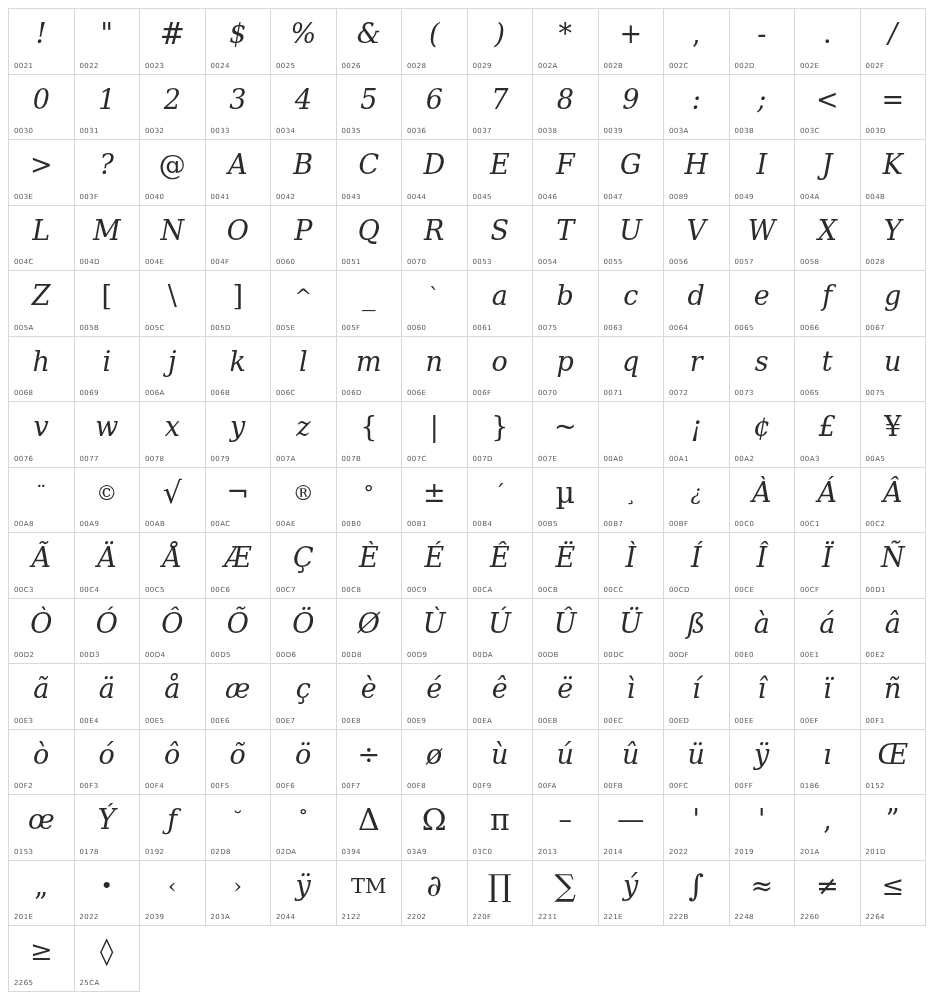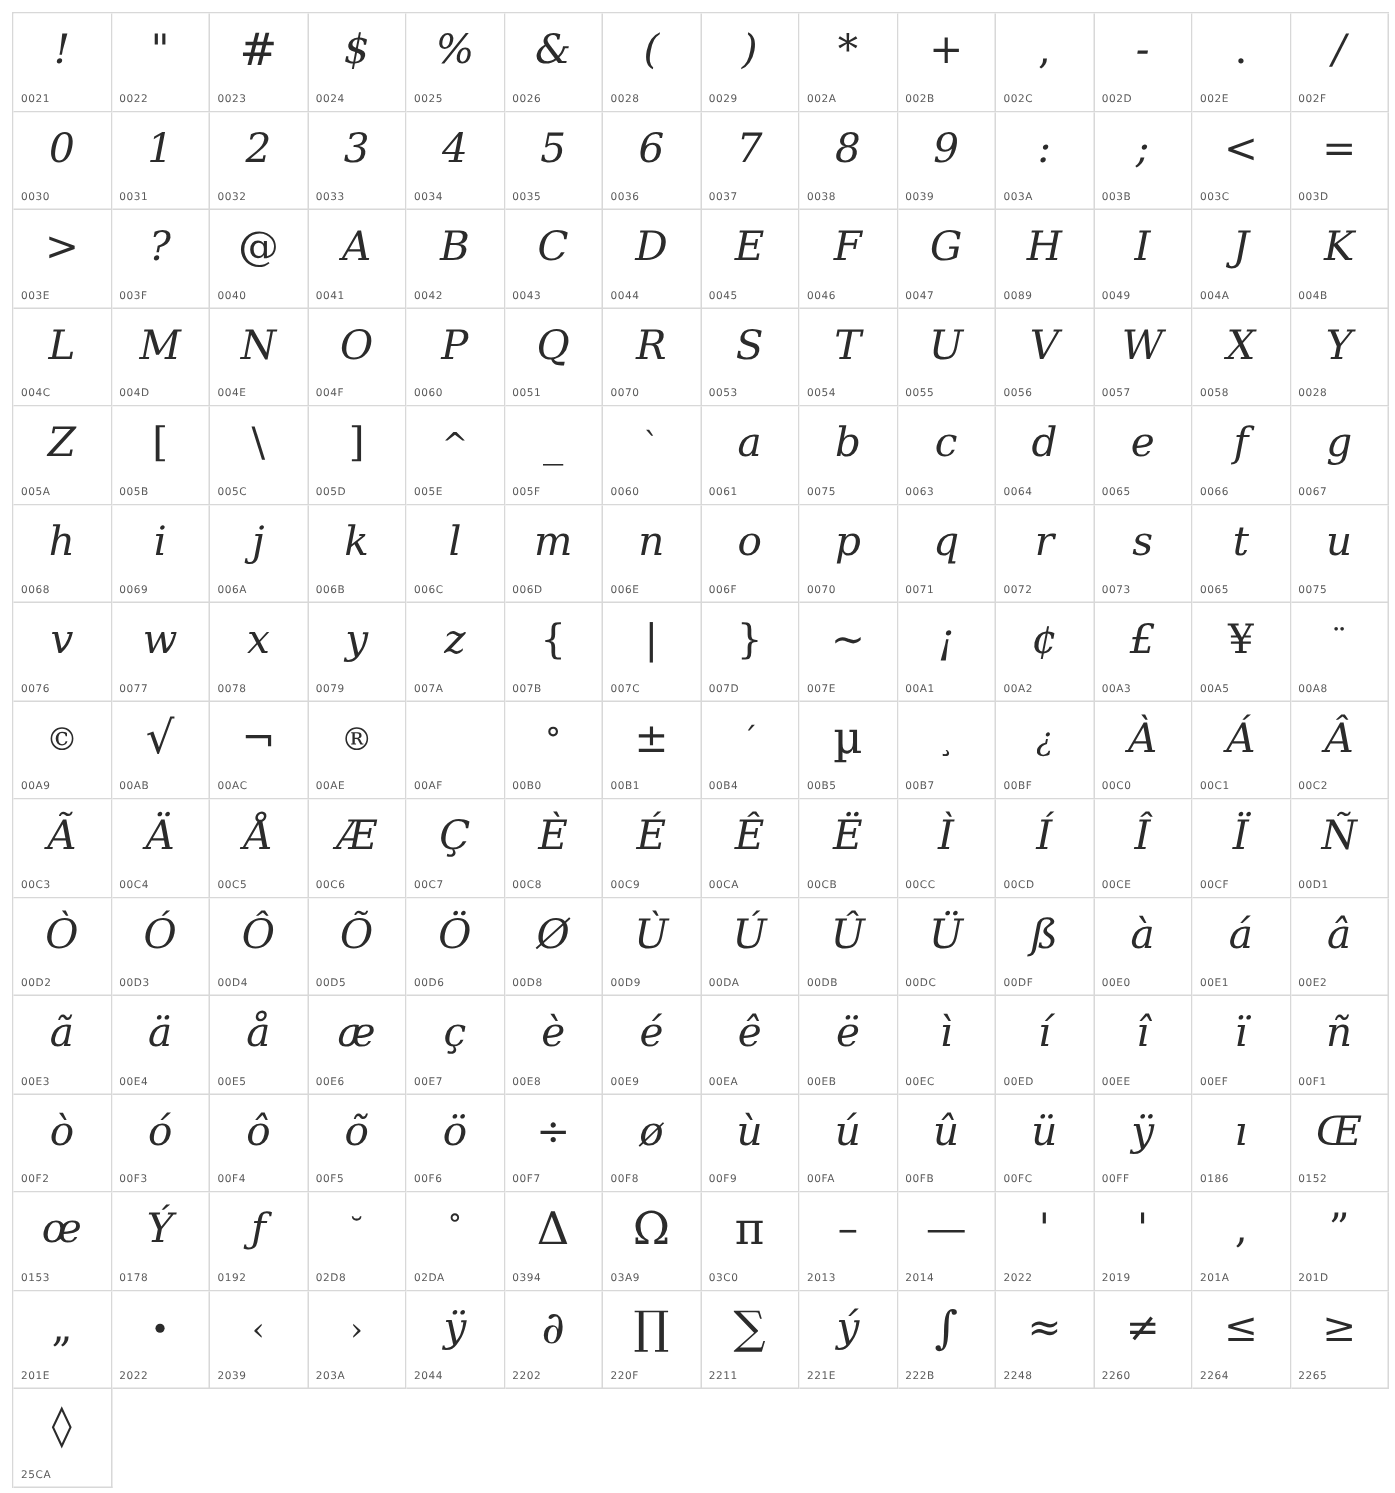--- a/index.html
+++ b/index.html
@@ -435,20 +435,24 @@
       <div class="glyph-code">007C</div>
     </div>
     <div class="glyph-cell upright">
       <div class="glyph-char">}</div>
       <div class="glyph-code">007D</div>
     </div>
     <div class="glyph-cell upright">
       <div class="glyph-char">~</div>
       <div class="glyph-code">007E</div>
     </div>
+    <div class="glyph-cell upright">
+      <div class="glyph-char"> </div>
+      <div class="glyph-code">00A0</div>
+    </div>
     <div class="glyph-cell">
       <div class="glyph-char">¡</div>
       <div class="glyph-code">00A1</div>
     </div>
     <div class="glyph-cell">
       <div class="glyph-char">¢</div>
       <div class="glyph-code">00A2</div>
     </div>
     <div class="glyph-cell">
       <div class="glyph-char">£</div>
@@ -470,24 +474,20 @@
       <div class="glyph-char">√</div>
       <div class="glyph-code">00AB</div>
     </div>
     <div class="glyph-cell upright">
       <div class="glyph-char">¬</div>
       <div class="glyph-code">00AC</div>
     </div>
     <div class="glyph-cell upright small">
       <div class="glyph-char">®</div>
       <div class="glyph-code">00AE</div>
-    </div>
-    <div class="glyph-cell upright">
-      <div class="glyph-char">­</div>
-      <div class="glyph-code">00AF</div>
     </div>
     <div class="glyph-cell upright small">
       <div class="glyph-char">°</div>
       <div class="glyph-code">00B0</div>
     </div>
     <div class="glyph-cell upright">
       <div class="glyph-char">±</div>
       <div class="glyph-code">00B1</div>
     </div>
     <div class="glyph-cell upright small">
@@ -811,20 +811,24 @@
       <div class="glyph-code">2039</div>
     </div>
     <div class="glyph-cell upright small">
       <div class="glyph-char">›</div>
       <div class="glyph-code">203A</div>
     </div>
     <div class="glyph-cell">
       <div class="glyph-char">ÿ</div>
       <div class="glyph-code">2044</div>
     </div>
+    <div class="glyph-cell upright small">
+      <div class="glyph-char">TM</div>
+      <div class="glyph-code">2122</div>
+    </div>
     <div class="glyph-cell upright big">
       <div class="glyph-char">∂</div>
       <div class="glyph-code">2202</div>
     </div>
     <div class="glyph-cell upright big">
       <div class="glyph-char">∏</div>
       <div class="glyph-code">220F</div>
     </div>
     <div class="glyph-cell upright big">
       <div class="glyph-char">∑</div>

